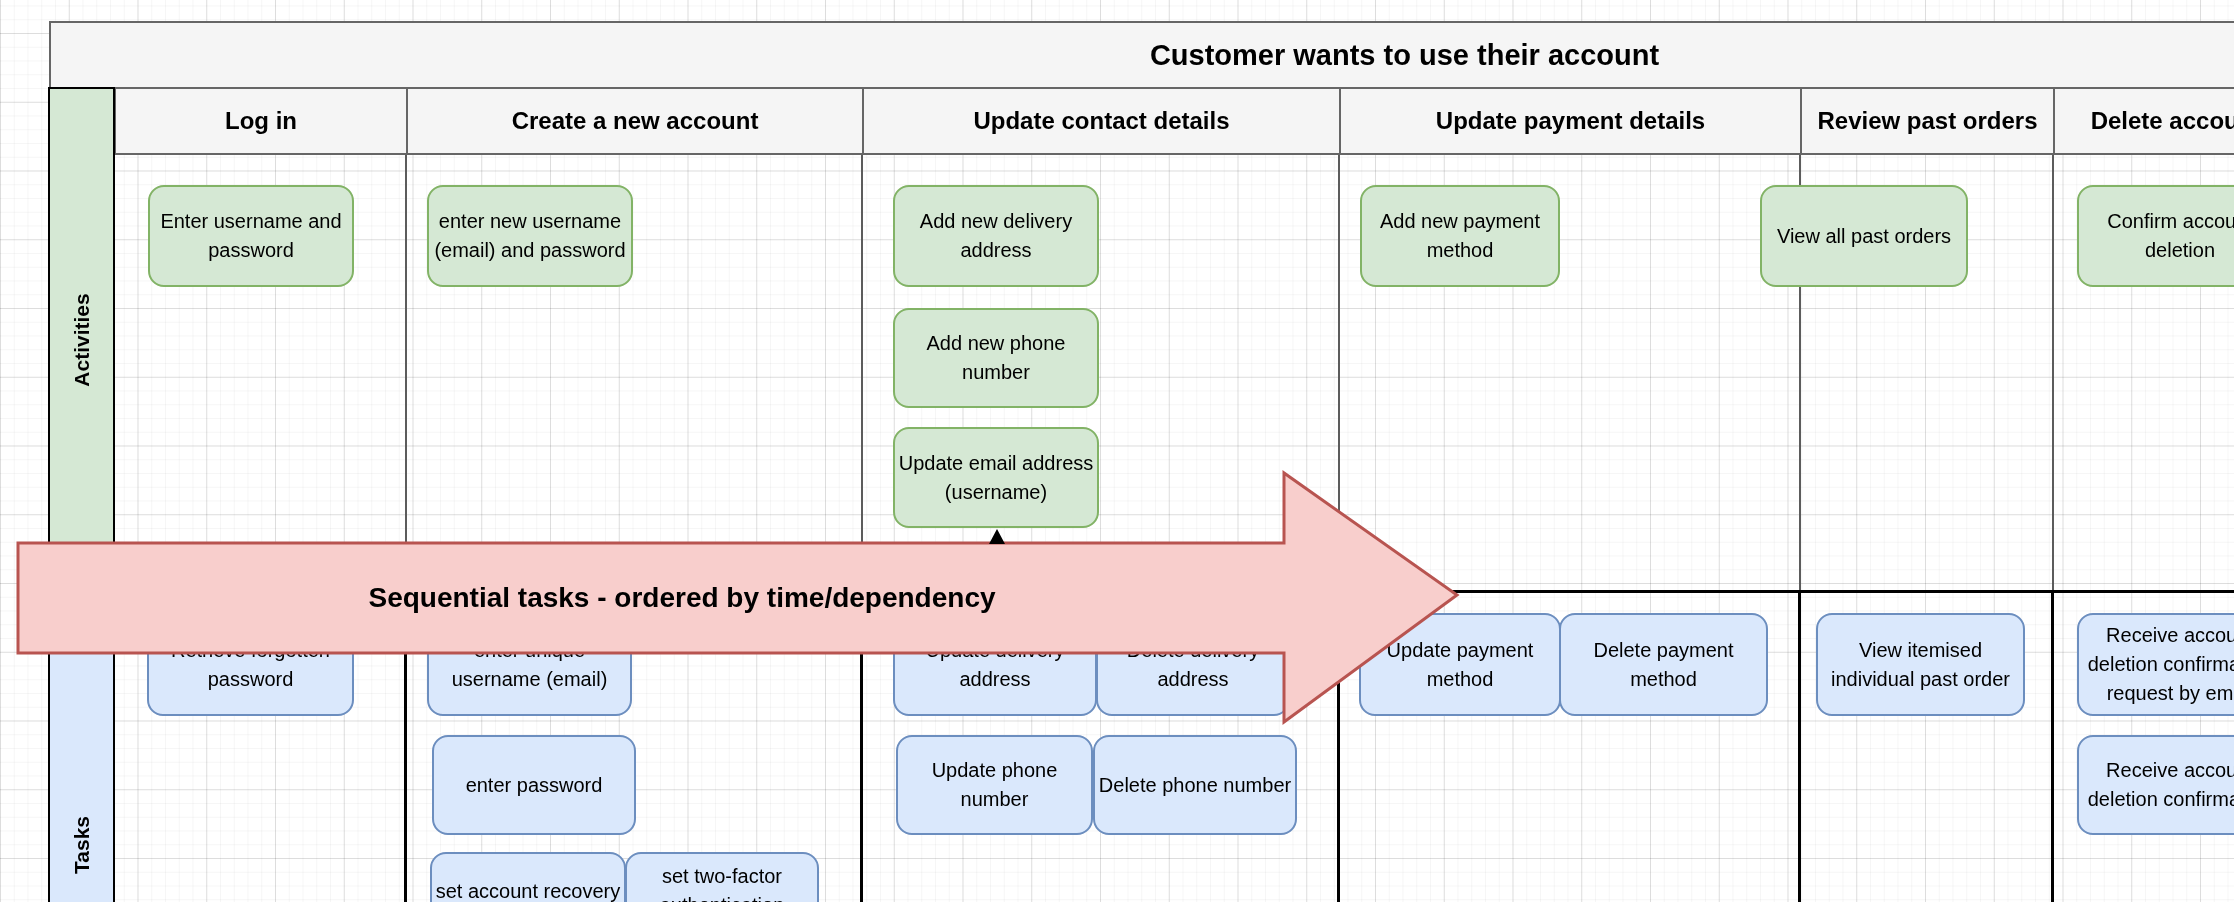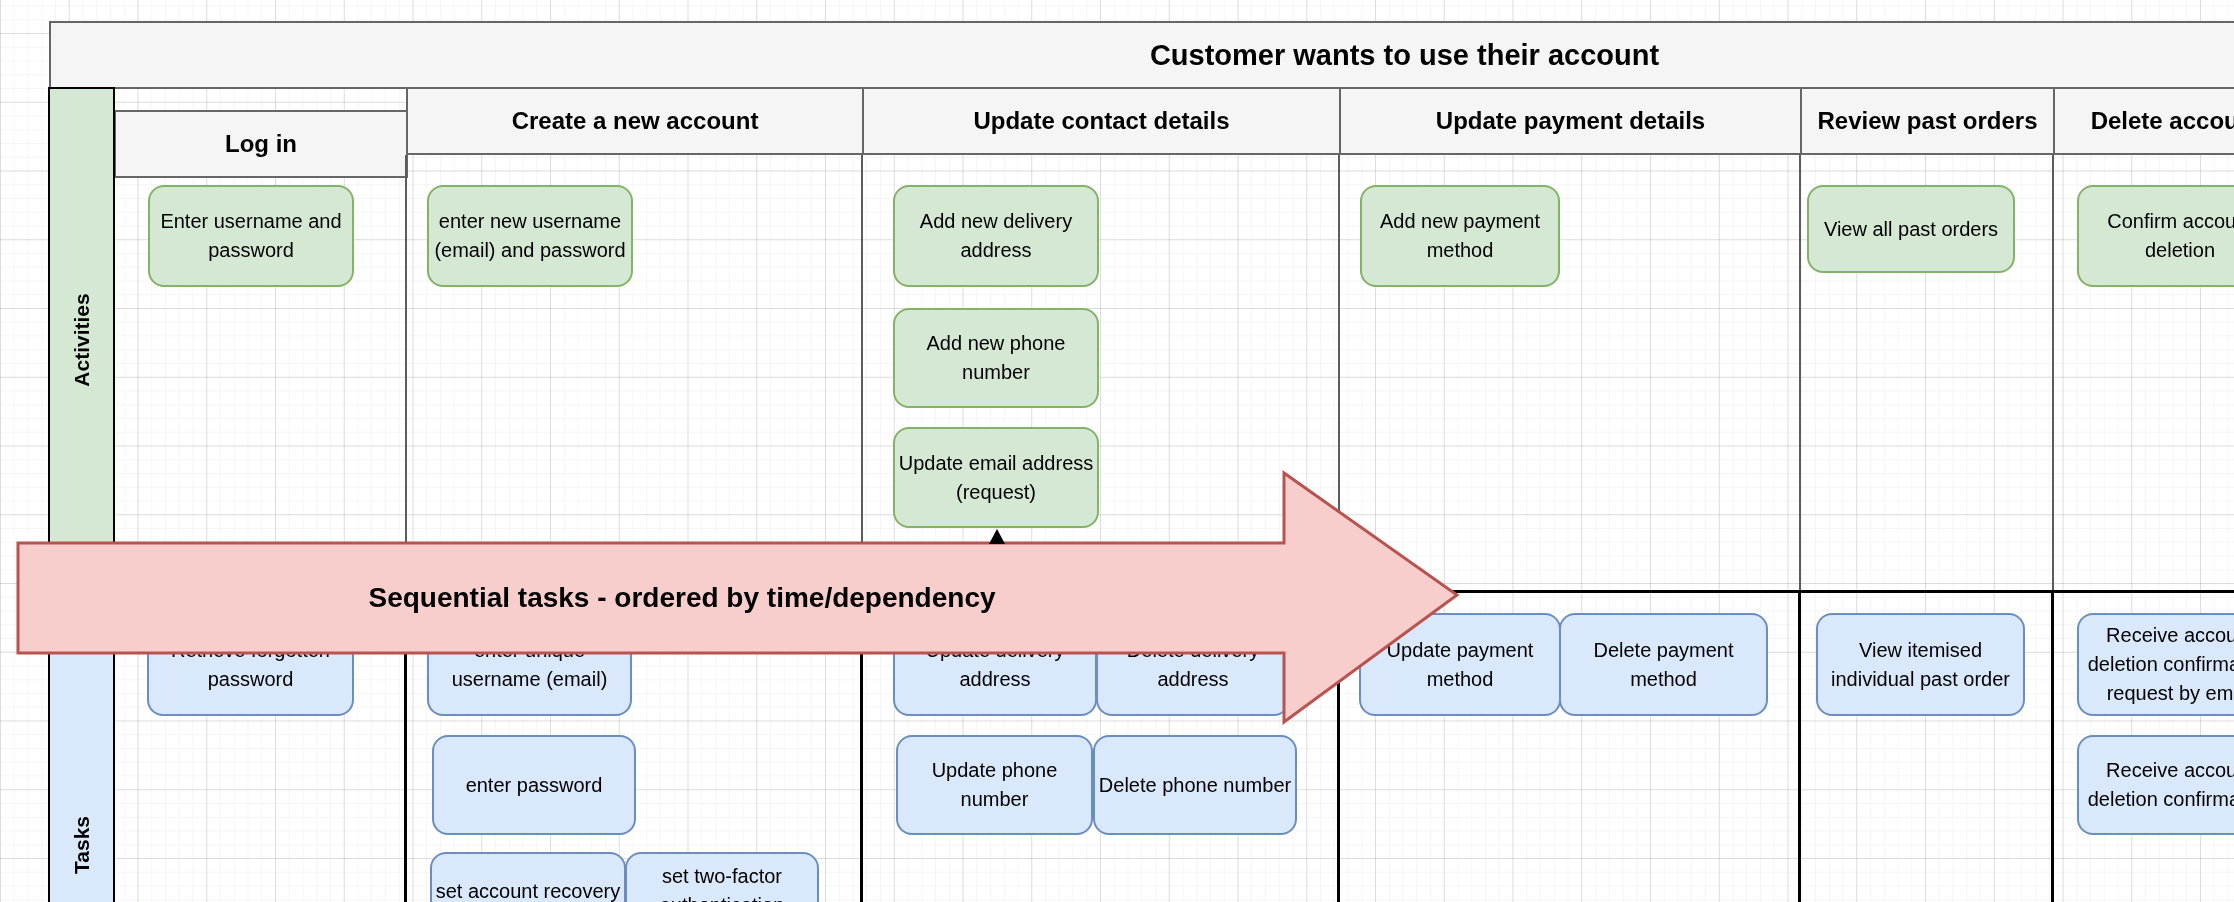--- a/index.html
+++ b/index.html
@@ -50,21 +50,21 @@
 </style>
 </head>
 <body>
 
 <div class="canvas">
 
   <div class="band title-band" style="left:49px;top:21px;width:2711px;height:68px;">
     <span>Customer wants to use their account</span>
   </div>
 
-  <div class="band hcell" style="left:114px;top:87px;width:294px;height:68px;margin-top:23px;">
+  <div class="band hcell" style="left:114px;top:87px;width:294px;height:68px;">
     <span>Log in</span>
   </div>
   <div class="band hcell" style="left:406px;top:87px;width:458px;height:68px;">
     <span>Create a new account</span>
   </div>
   <div class="band hcell" style="left:862px;top:87px;width:479px;height:68px;">
     <span>Update contact details</span>
   </div>
   <div class="band hcell" style="left:1339px;top:87px;width:463px;height:68px;">
     <span>Update payment details</span>
@@ -107,27 +107,27 @@
   <div class="shape green" style="left:893px;top:185px;width:206px;height:102px;">
     <span class="label">Add new delivery
 address</span>
   </div>
   <div class="shape green" style="left:893px;top:308px;width:206px;height:100px;">
     <span class="label">Add new phone
 number</span>
   </div>
   <div class="shape green" style="left:893px;top:427px;width:206px;height:101px;">
     <span class="label">Update email address
-(request)</span>
+(username)</span>
   </div>
   <div class="shape green" style="left:1360px;top:185px;width:200px;height:102px;">
     <span class="label">Add new payment
 method</span>
   </div>
-  <div class="shape green" style="left:1807px;top:185px;width:208px;height:88px;">
+  <div class="shape green" style="left:1760px;top:185px;width:208px;height:102px;">
     <span class="label">View all past orders</span>
   </div>
   <div class="shape green" style="left:2077px;top:185px;width:206px;height:102px;">
     <span class="label">Confirm account
 deletion</span>
   </div>
 
   <div class="tri-up" style="left:989px;top:529px;"></div>
 
   <div class="shape blue" style="left:147px;top:613px;width:207px;height:103px;">

